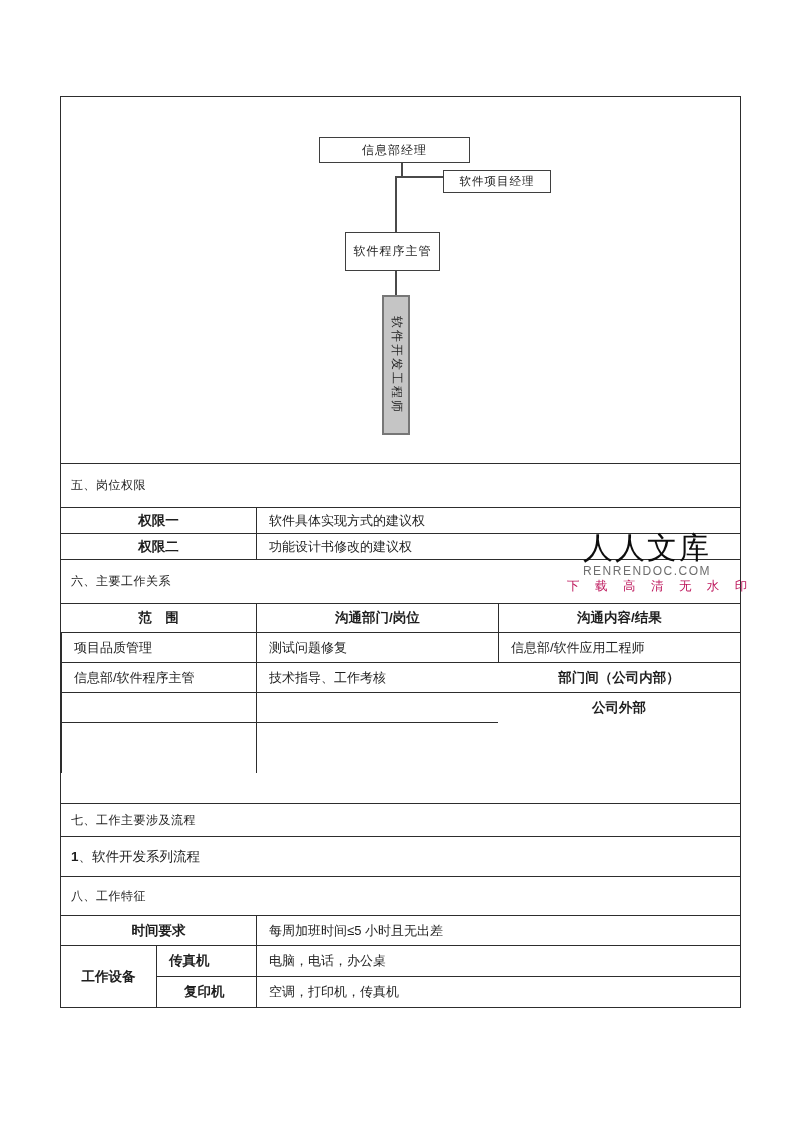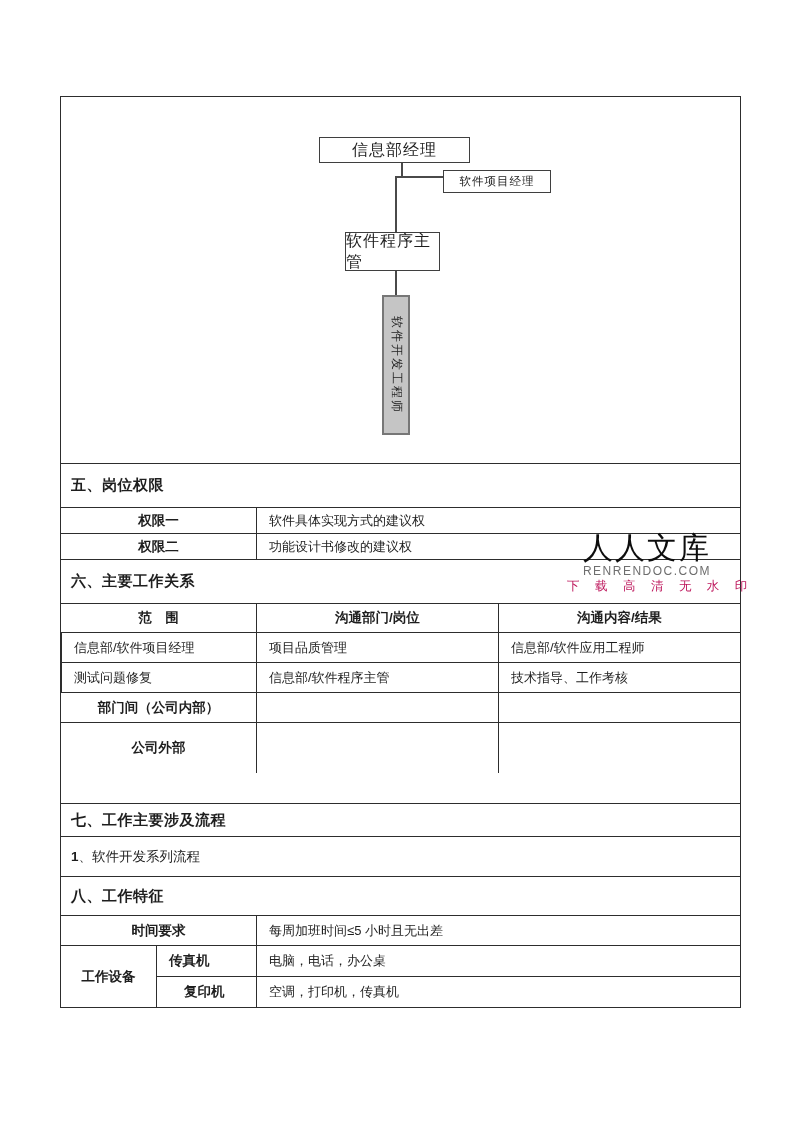--- a/index.html
+++ b/index.html
@@ -11,21 +11,21 @@
   }
   .sheet {
     position:absolute; left:60px; top:96px; width:681px;
     border:1px solid #2d2d2d; background:#ffffff;
   }
   
   .chart { position:relative; height:366px; }
   .obox {
     position:absolute; border:1px solid #3f3f3f; background:#ffffff;
     display:flex; align-items:center; justify-content:center;
-    font-size:16px; color:#1e1e1e; letter-spacing:1px;
+    font-size:12px; color:#1e1e1e; letter-spacing:1px;
   }
   .b1 { left:258px; top:40px;  width:151px; height:26px; }
   .b2 { left:382px; top:73px;  width:108px; height:23px; font-size:11.5px; }
   .b3 { left:284px; top:135px; width:95px;  height:39px; }
   .cline { position:absolute; background:#4a4a4a; }
   .stub1 { left:340px; top:66px;  width:1.5px; height:14px; }
   .hline { left:334px; top:79px;  width:49px;  height:1.5px; }
   .vline { left:334px; top:79px;  width:1.5px; height:56px; }
   .stub2 { left:334px; top:174px; width:1.5px; height:25px; }
   .gbox {
@@ -34,21 +34,21 @@
   }
   .vtext {
     position:absolute; left:50%; top:50%;
     transform:translate(-50%,-50%) rotate(90deg);
     white-space:nowrap; font-size:12px; letter-spacing:2px; color:#222222;
   }
   
   .band { border-top:1px solid #2d2d2d; }
   .sec {
     display:flex; align-items:center; padding-left:10px;
-    font-weight:bold; font-size:15px; letter-spacing:0.5px;
+    font-weight:normal; font-size:12px; letter-spacing:0.5px;
   }
   .grid2 { display:grid; grid-template-columns:195px 1fr; grid-template-rows:25px 26px; }
   .grid3 { display:grid; grid-template-columns:195px 242px 1fr;
            grid-template-rows:28px 30px 30px 30px 51px 30px; }
   .gridDev { display:grid; grid-template-columns:95px 100px 1fr;
              grid-template-rows:29px 31px 31px; }
   .cell { display:flex; align-items:center; font-size:13px; overflow:hidden; }
   .lbl  { justify-content:center; font-weight:bold; font-size:13.5px; text-align:center; }
   .hdr  { justify-content:center; font-weight:bold; font-size:13.5px; }
   .cnt  { padding-left:12px; }
@@ -106,24 +106,23 @@
       <div class="cell lbl bt">权限二</div>
       <div class="cell cnt bl bt">功能设计书修改的建议权</div>
     </div>
 
     <div class="sec band" style="height:44px">六、主要工作关系</div>
     <div class="grid3 band">
       <div class="cell hdr">范　围</div>
       <div class="cell hdr bl">沟通部门/岗位</div>
       <div class="cell hdr bl">沟通内容/结果</div>
 
-      <div class="cell cnt bl bt">信息部/软件项目经理</div>
       <div class="cell cnt bl bt">项目品质管理</div>
+      <div class="cell cnt bl bt">测试问题修复</div>
       <div class="cell cnt bl bt">信息部/软件应用工程师</div>
-      <div class="cell cnt bl bt">测试问题修复</div>
       <div class="cell cnt bl bt">信息部/软件程序主管</div>
       <div class="cell cnt bl bt">技术指导、工作考核</div>
 
       <div class="cell lbl bt twolines">
         <span>部门间</span>
         <span>（公司内部）</span>
       </div>
       <div class="cell bl bt"></div>
       <div class="cell bl bt"></div>
 

